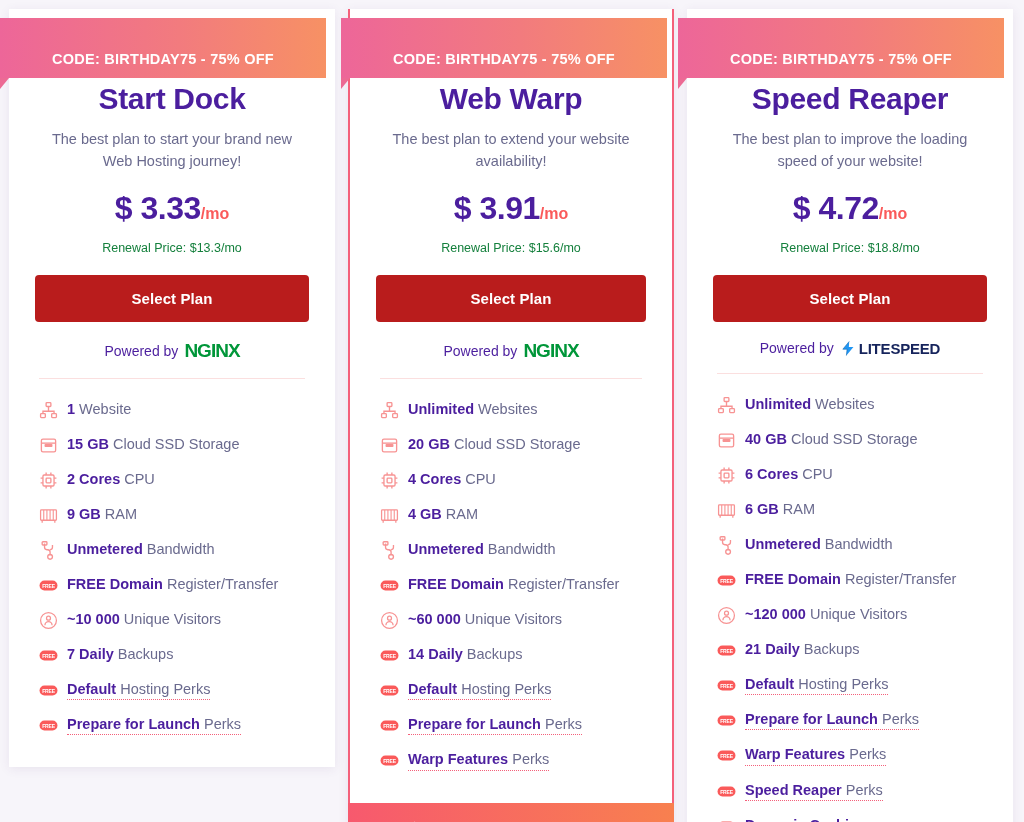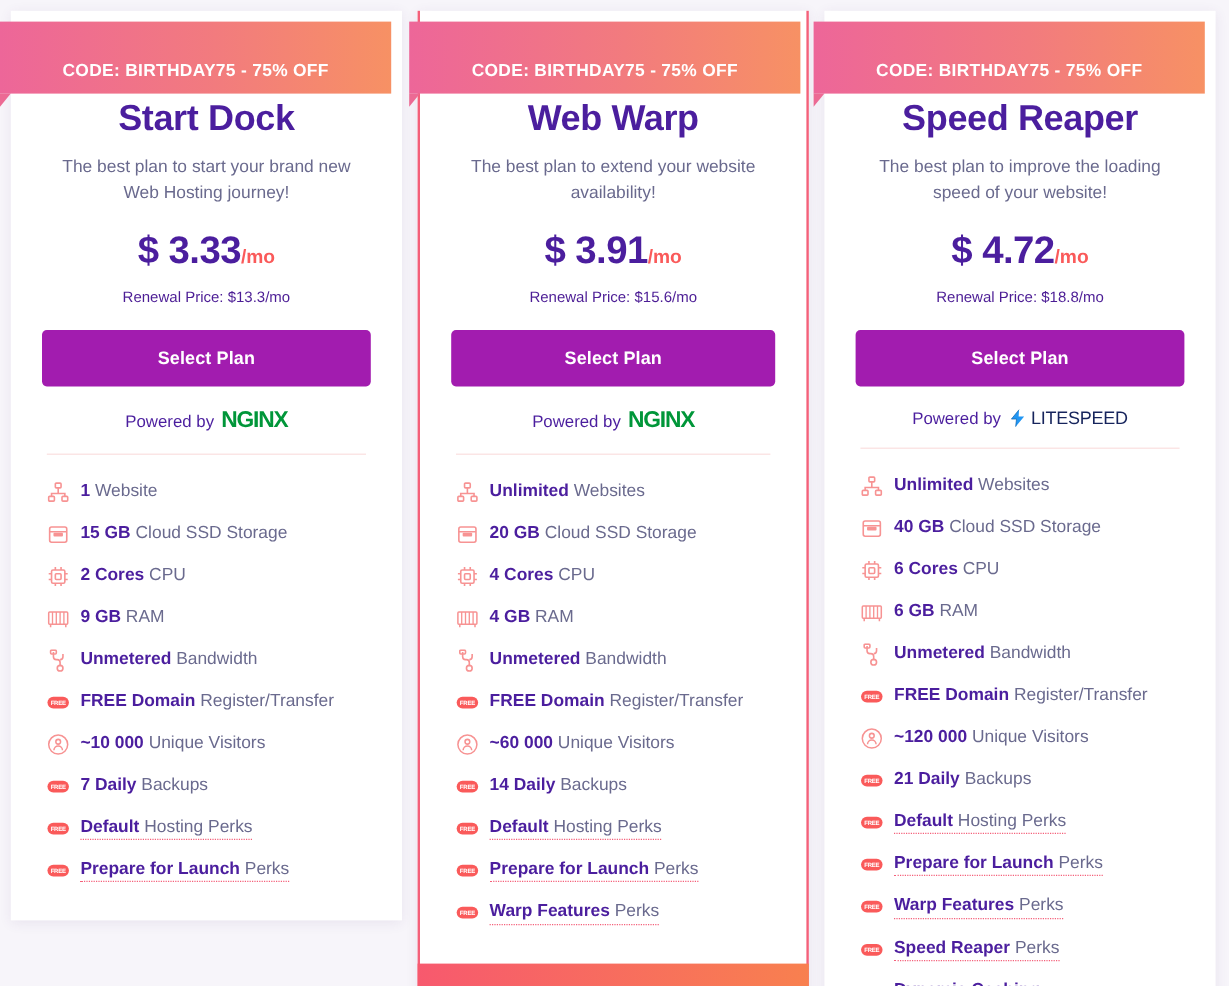--- a/index.html
+++ b/index.html
@@ -99,29 +99,29 @@
   .price-period {
     color: #fa5a5a;
     font-size: 16px;
     font-weight: bold;
     letter-spacing: 0;
   }
 
   .renewal-price {
     text-align: center;
     font-size: 12.5px;
-    color: #4c1d95;
+    color: #15803d;
     margin-top: 14px;
   }
 
   .select-plan-btn {
     display: block;
     width: 100%;
     margin-top: 20px;
-    background: #a21caf;
+    background: #b91c1c;
     color: #ffffff;
     border: none;
     border-radius: 4px;
     padding: 15px 0;
     font-family: "Liberation Sans", sans-serif;
     font-size: 15px;
     font-weight: bold;
     cursor: pointer;
     letter-spacing: 0.1px;
   }
@@ -141,21 +141,21 @@
     font-size: 19px;
     font-weight: bold;
     color: #009639;
     letter-spacing: -1px;
   }
   .litespeed-logo {
     display: flex;
     align-items: flex-start;
     gap: 2px;
     font-size: 15px;
-    font-weight: normal;
+    font-weight: bold;
     color: #16245c;
     letter-spacing: -0.2px;
   }
   .bolt-icon { display: block; }
 
   .divider {
     height: 1px;
     background: #fbdfdf;
     margin: 16px 4px 0 4px;
   }

